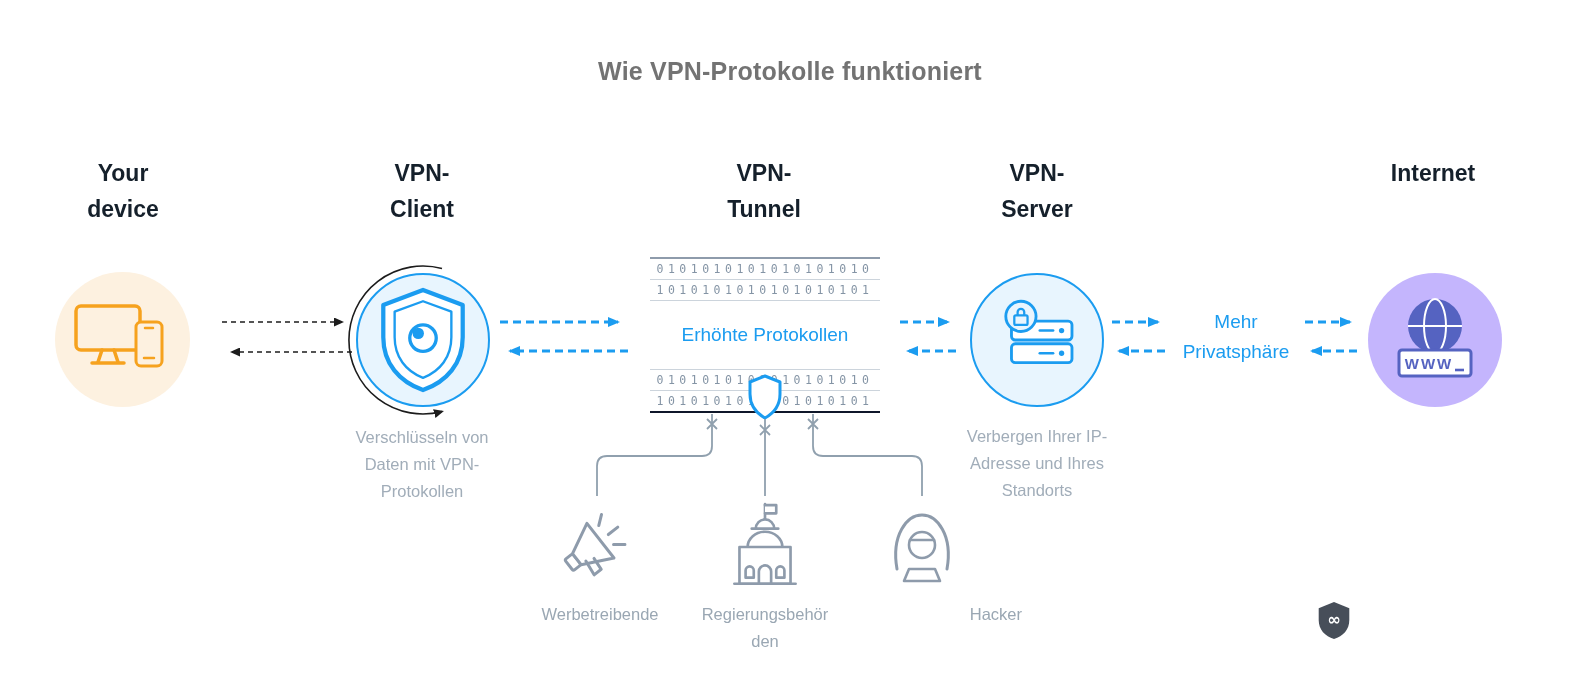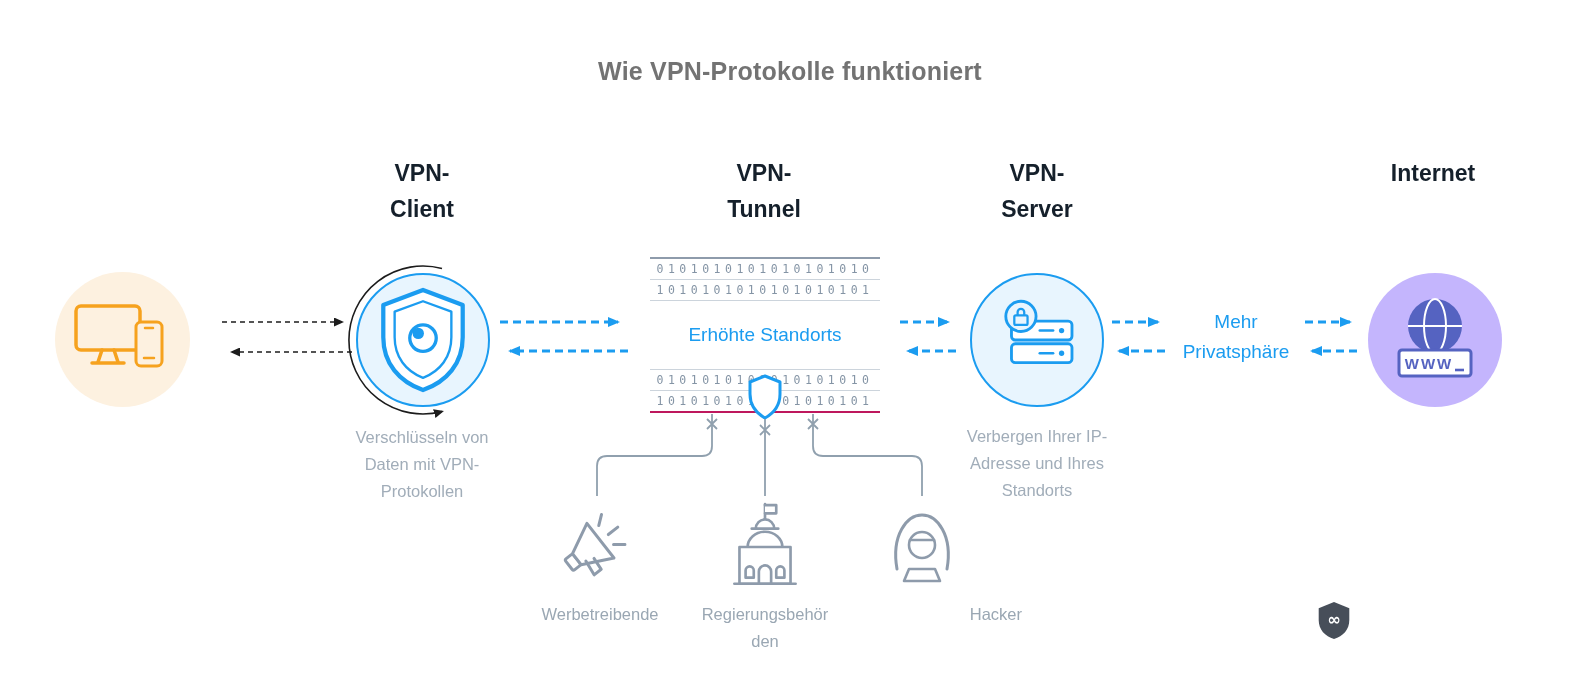--- a/index.html
+++ b/index.html
@@ -18,21 +18,21 @@
   }
   .circle{
     position:absolute;border-radius:50%;display:flex;align-items:center;justify-content:center;
   }
   .circle.device{left:55px;top:272px;width:135px;height:135px;background:#fdf1e0;}
   .circle.client{left:356px;top:273px;width:134px;height:134px;background:#e8f5fe;border:2.5px solid #1b9cf0;box-sizing:border-box;}
   .circle.server{left:970px;top:273px;width:134px;height:134px;background:#e8f5fe;border:2.5px solid #1b9cf0;box-sizing:border-box;}
   .circle.internet{left:1368px;top:273px;width:134px;height:134px;background:#c4b5fd;}
   .tunnel{
     position:absolute;left:650px;top:257px;width:230px;height:156px;
-    border-top:2px solid #8e9bab;border-bottom:2px solid #be185d;
+    border-top:2px solid #8e9bab;border-bottom:2px solid #0f172a;
     display:flex;flex-direction:column;box-sizing:border-box;
   }
   .binary-row{
     height:20px;line-height:20px;overflow:hidden;text-align:center;
     font-family:"DejaVu Sans Mono", monospace;font-size:11.5px;
     letter-spacing:4.5px;color:#8494a5;white-space:nowrap;flex:none;
   }
   .binary-row.bb{border-bottom:1px solid #ccd4dc;}
   .binary-row.bt{border-top:1px solid #ccd4dc;}
   .tunnel-middle{
@@ -65,20 +65,22 @@
   .logo-product{font-size:19.5px;color:#6f757e;line-height:24px;}
   .logo-product sup{font-size:9px;color:#8c929b;}
 </style>
 </head>
 <body>
 
 <div class="canvas">
 
   <div class="title pre">Wie VPN-Protokolle funktioniert</div>
 
+  <div class="col-header pre" style="left:123px;">Your
+device</div>
   <div class="col-header pre" style="left:422px;">VPN-
 Client</div>
   <div class="col-header pre" style="left:764px;">VPN-
 Tunnel</div>
   <div class="col-header pre" style="left:1037px;">VPN-
 Server</div>
   <div class="col-header pre" style="left:1433px;">Internet</div>
 
   <div class="circle device">
     <svg width="100" height="78" viewBox="0 0 100 78">
@@ -96,21 +98,21 @@
       <path d="M55,6 L97,22 V56 C97,84 80,103 55,112 C30,103 13,84 13,56 V22 Z" fill="#ffffff" stroke="#1b9cf0" stroke-width="4.5" stroke-linejoin="round"></path>
       <path d="M55,18 L85,29 V56 C85,77 73,92 55,99 C37,92 25,77 25,56 V29 Z" fill="none" stroke="#1b9cf0" stroke-width="2.5" stroke-linejoin="round"></path>
       <circle cx="55" cy="57" r="14" fill="#ffffff" stroke="#1b9cf0" stroke-width="3.5"></circle>
       <circle cx="50" cy="52" r="6" fill="#1b9cf0"></circle>
     </svg>
   </div>
 
   <div class="tunnel">
     <div class="binary-row bb">0101010101010101010</div>
     <div class="binary-row bb">1010101010101010101</div>
-    <div class="tunnel-middle">Erhöhte Standorts</div>
+    <div class="tunnel-middle">Erhöhte Protokollen</div>
     <div class="binary-row bt">0101010101010101010</div>
     <div class="binary-row bt">1010101010101010101</div>
     <svg class="tunnel-shield" width="38" height="48" viewBox="0 0 38 46">
       <path d="M19,2 L34,8 V20 C34,31 28,39 19,44 C10,39 4,31 4,20 V8 Z" fill="#ffffff" stroke="#1b9cf0" stroke-width="3" stroke-linejoin="round"></path>
     </svg>
   </div>
 
   <div class="circle server">
     <svg width="104" height="96" viewBox="0 0 110 100">
       <rect x="28" y="30" width="64" height="20" rx="4" fill="#ffffff" stroke="#1b9cf0" stroke-width="3"></rect>

